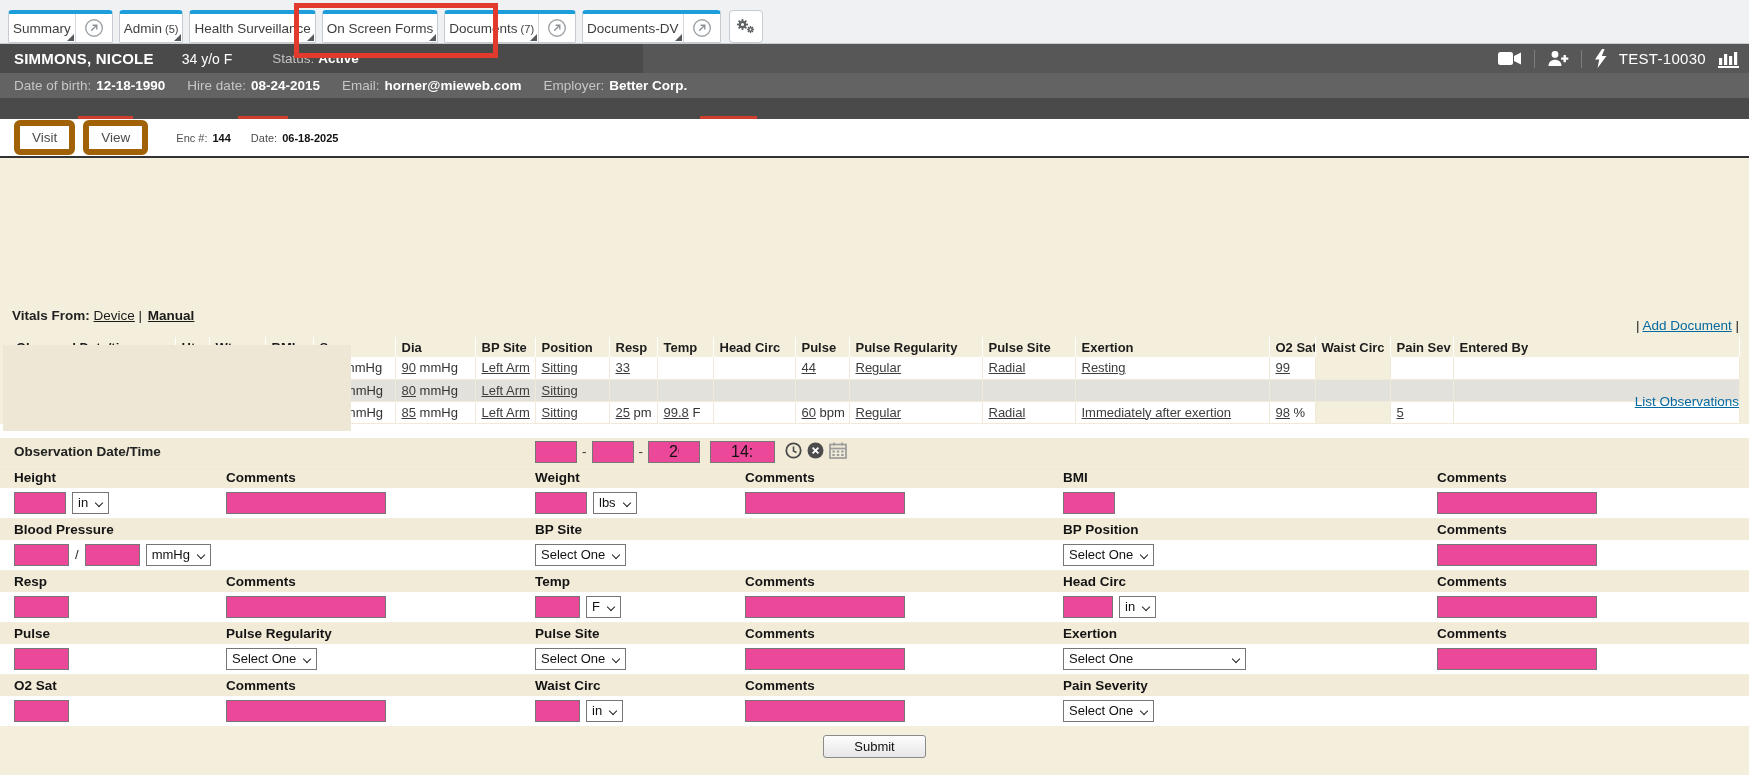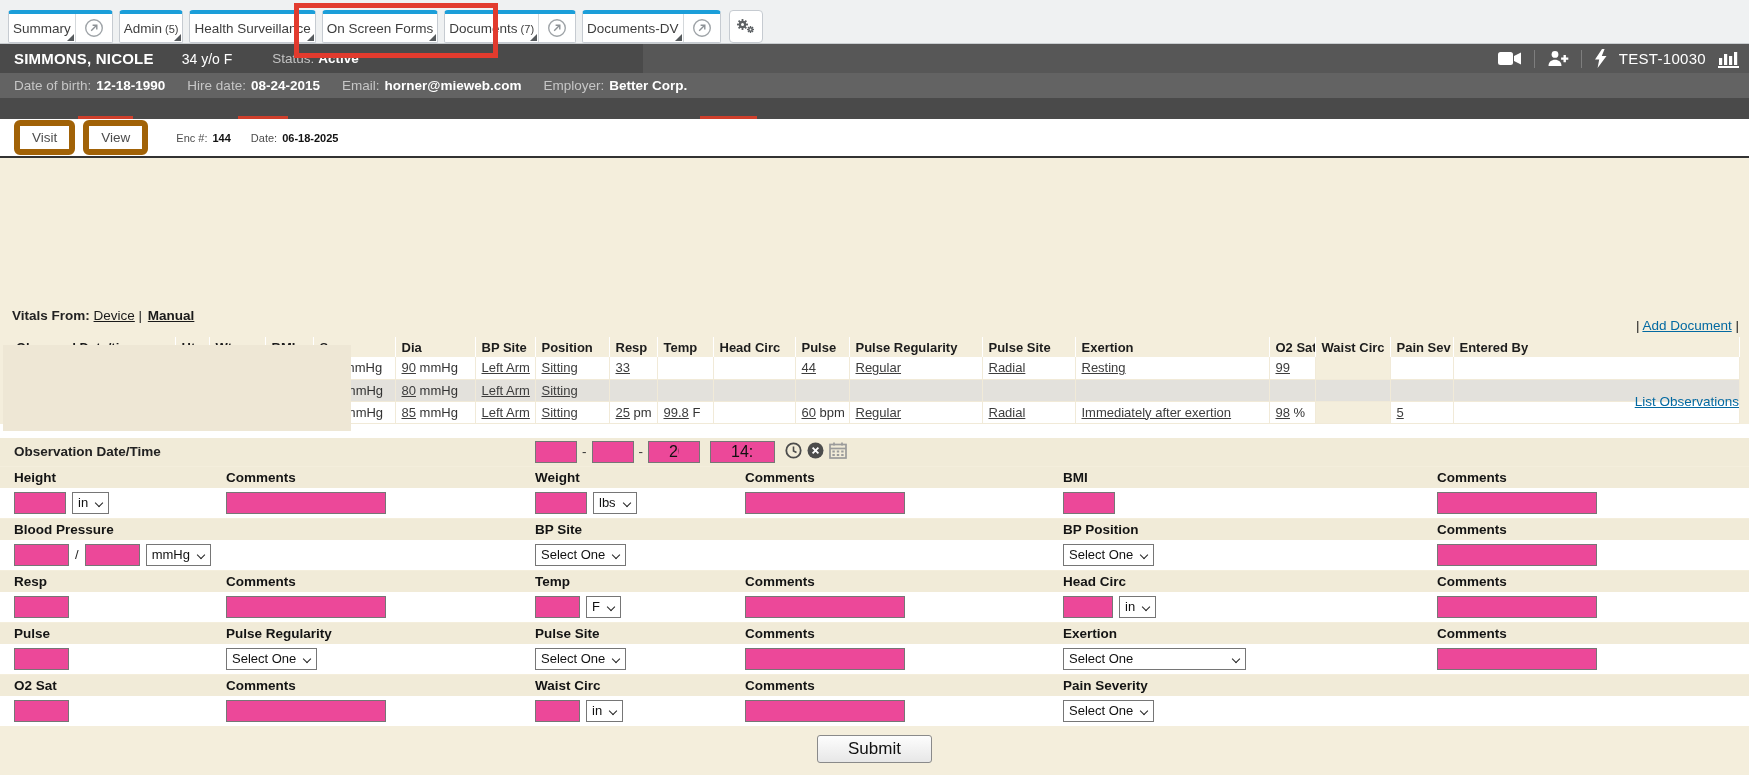--- a/index.html
+++ b/index.html
@@ -100,21 +100,21 @@
   .obs-fields { grid-column:3 / span 3; display:flex; align-items:center; gap:4px; font-weight:normal; }
   .tin { border:1px solid #767676; background:#ec4899; height:22px; font-size:16px; padding:0 20px;
          font-family:"Liberation Sans",sans-serif; color:#111; }
   .fieldset { display:flex; align-items:center; gap:6px; }
   .fselect { position:relative; display:inline-flex; align-items:center; background:#fff;
              border:1px solid #767676; height:22px; padding:0 20px 0 5px; font-size:13px; color:#111;
              cursor:pointer; white-space:nowrap; }
   .fselect::after { content:""; position:absolute; right:6px; top:7px; width:5px; height:5px;
              border-right:1.7px solid #222; border-bottom:1.7px solid #222; transform:rotate(45deg); }
   .submit-row { display:flex; justify-content:center; padding:9px 0; }
-  .submit-btn { font-family:"Liberation Sans",sans-serif; font-size:17px; color:#111;
+  .submit-btn { font-family:"Liberation Sans",sans-serif; font-size:13px; color:#111;
                 background:linear-gradient(#fdfdfd,#e7e7e7); border:1px solid #8a8a8a; border-radius:3px;
                 padding:3px 30px; cursor:pointer; }
   .dash-sep { color:#333; margin:0 1px; }
   .date-icons { display:flex; align-items:center; gap:5px; margin-left:6px; }
 </style>
 </head>
 <body>
 
 <div class="page">
 

